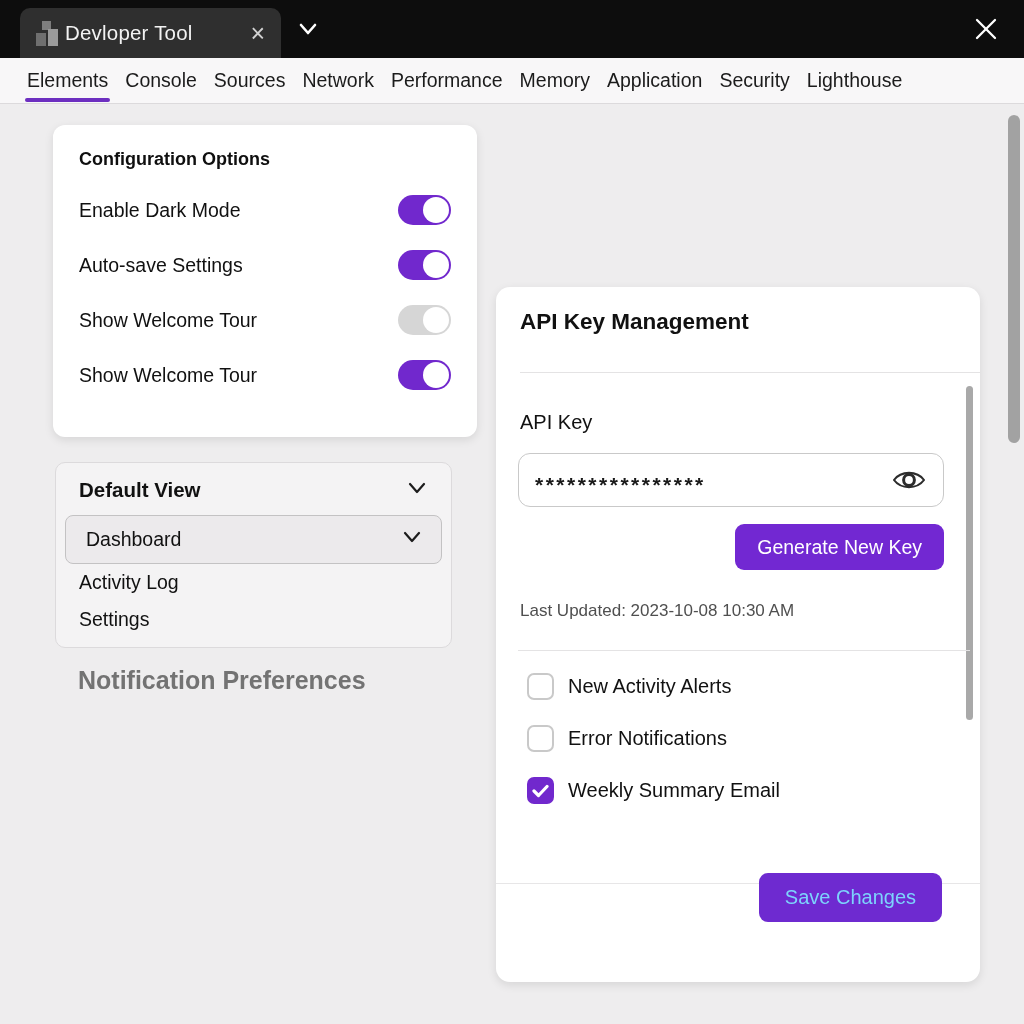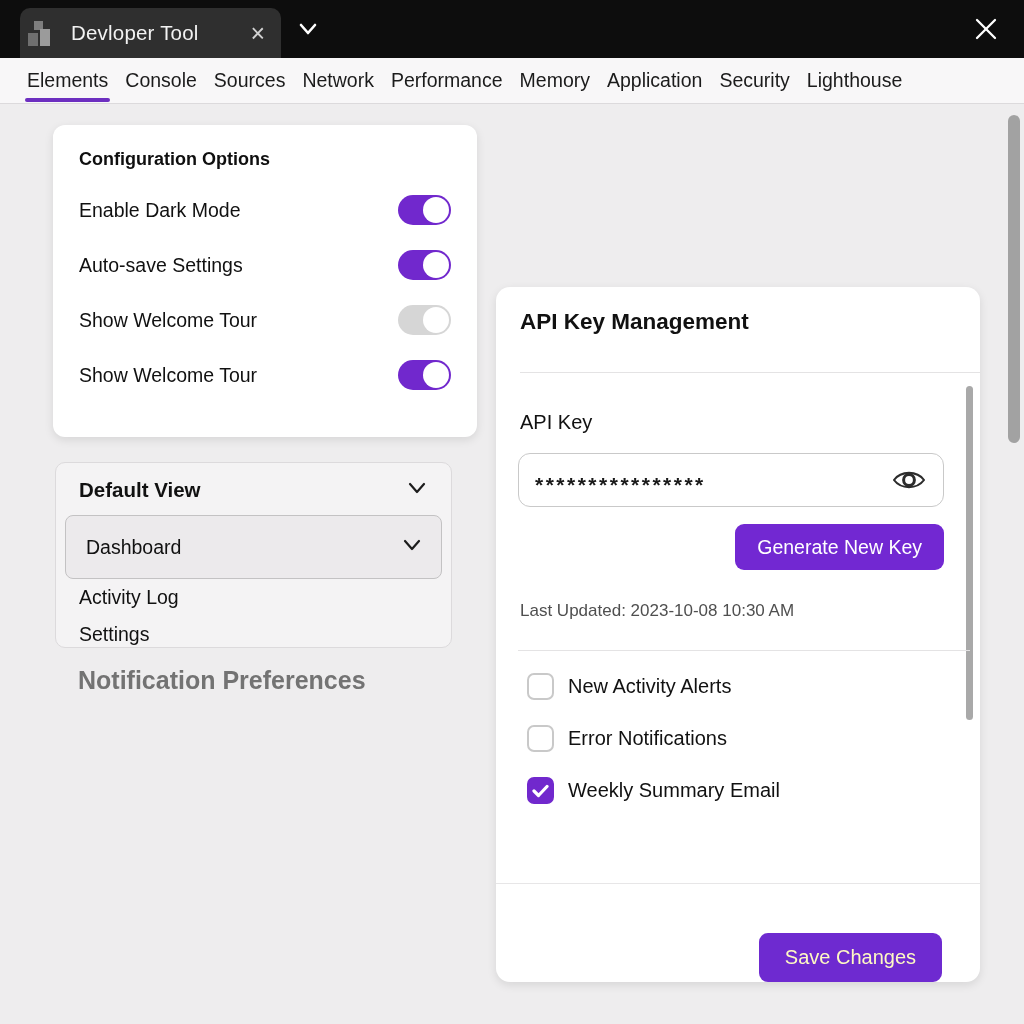--- a/index.html
+++ b/index.html
@@ -9,21 +9,21 @@
     background:#eeedee;
     font-family:"Liberation Sans", sans-serif;
     color:#111;
   }
 
   
   .titlebar { position:absolute; top:0; left:0; right:0; height:58px; background:#0d0d0d; }
   .browser-tab {
     position:absolute; left:20px; top:8px; width:261px; height:50px;
     background:#2f2f2f; border-radius:10px 10px 0 0;
-    display:flex; align-items:center; padding:0 16px 0 8px; gap:21px;
+    display:flex; align-items:center; padding:0 16px 0 16px; gap:7px;
   }
   .blocks-icon { position:relative; width:22px; height:26px; flex:0 0 auto; }
   .blocks-icon i { position:absolute; display:block; }
   .blocks-icon .b1 { left:6px;  top:1px;  width:9px;  height:9px;  background:#7e7e7e; }
   .blocks-icon .b2 { left:0;    top:13px; width:10px; height:13px; background:#6f6f6f; }
   .blocks-icon .b3 { left:12px; top:9px;  width:10px; height:17px; background:#9b9b9b; }
   .tab-title { font-size:20.5px; color:#f2f2f2; letter-spacing:.2px; white-space:nowrap; }
   .tab-close { margin-left:auto; color:#d2d2d2; font-size:25px; line-height:1; cursor:default; }
   .titlebar-chevron { position:absolute; left:293px; top:16px; }
   .window-close { position:absolute; right:22px; top:13px; }
@@ -57,21 +57,21 @@
 
   
   .default-card {
     position:absolute; left:55px; top:462px; width:397px; height:186px;
     background:#f4f3f4; border:1px solid #dcdadc; border-radius:10px;
     padding:15px 9px 0 9px;
   }
   .default-header { display:flex; align-items:center; justify-content:space-between; padding:0 12px 0 14px; }
   .default-header .dv-title { font-size:20.5px; font-weight:700; }
   .select-box {
-    margin-top:13px; height:64px; background:#eceaec; border:1px solid #c3c2c3; border-radius:8px;
+    margin-top:13px; height:49px; background:#eceaec; border:1px solid #c3c2c3; border-radius:8px;
     display:flex; align-items:center; justify-content:space-between; padding:0 16px 0 20px;
     font-size:19.5px; cursor:pointer;
   }
   .option-item { height:37px; display:flex; align-items:center; padding-left:14px; font-size:19.5px; }
   .option-item:first-of-type { margin-top:5px; }
 
   .notification-heading {
     position:absolute; left:78px; top:666px; font-size:25px; font-weight:700; color:#737373;
   }
 
@@ -101,22 +101,22 @@
   .last-updated { position:absolute; left:24px; top:314px; font-size:17px; color:#4f4f4f; }
   .checkbox-row { position:absolute; left:31px; display:flex; align-items:center; gap:14px; }
   .cbr1 { top:386px; } .cbr2 { top:438px; } .cbr3 { top:490px; }
   .checkbox {
     width:27px; height:27px; border-radius:7px; border:2px solid #c9c9c9; background:#fff;
     display:flex; align-items:center; justify-content:center; cursor:pointer; flex:0 0 auto;
   }
   .checkbox.checked { background:#7128cd; border-color:#7128cd; }
   .checkbox-row .row-label { font-size:20px; }
   .save-btn {
-    position:absolute; right:38px; top:646px; height:49px; padding:0 26px;
-    background:#6e2ad0; color:#fef9c3; border:none; border-radius:9px;
+    position:absolute; right:38px; top:586px; height:49px; padding:0 26px;
+    background:#6e2ad0; color:#7dd3fc; border:none; border-radius:9px;
     font-size:20px; font-family:inherit; cursor:pointer;
   }
 
   
   .page-scrollbar { position:absolute; right:4px; top:115px; width:12px; height:328px; background:#a2a2a2; border-radius:6px; }
 </style>
 </head>
 <body>
 
 <div class="titlebar">

